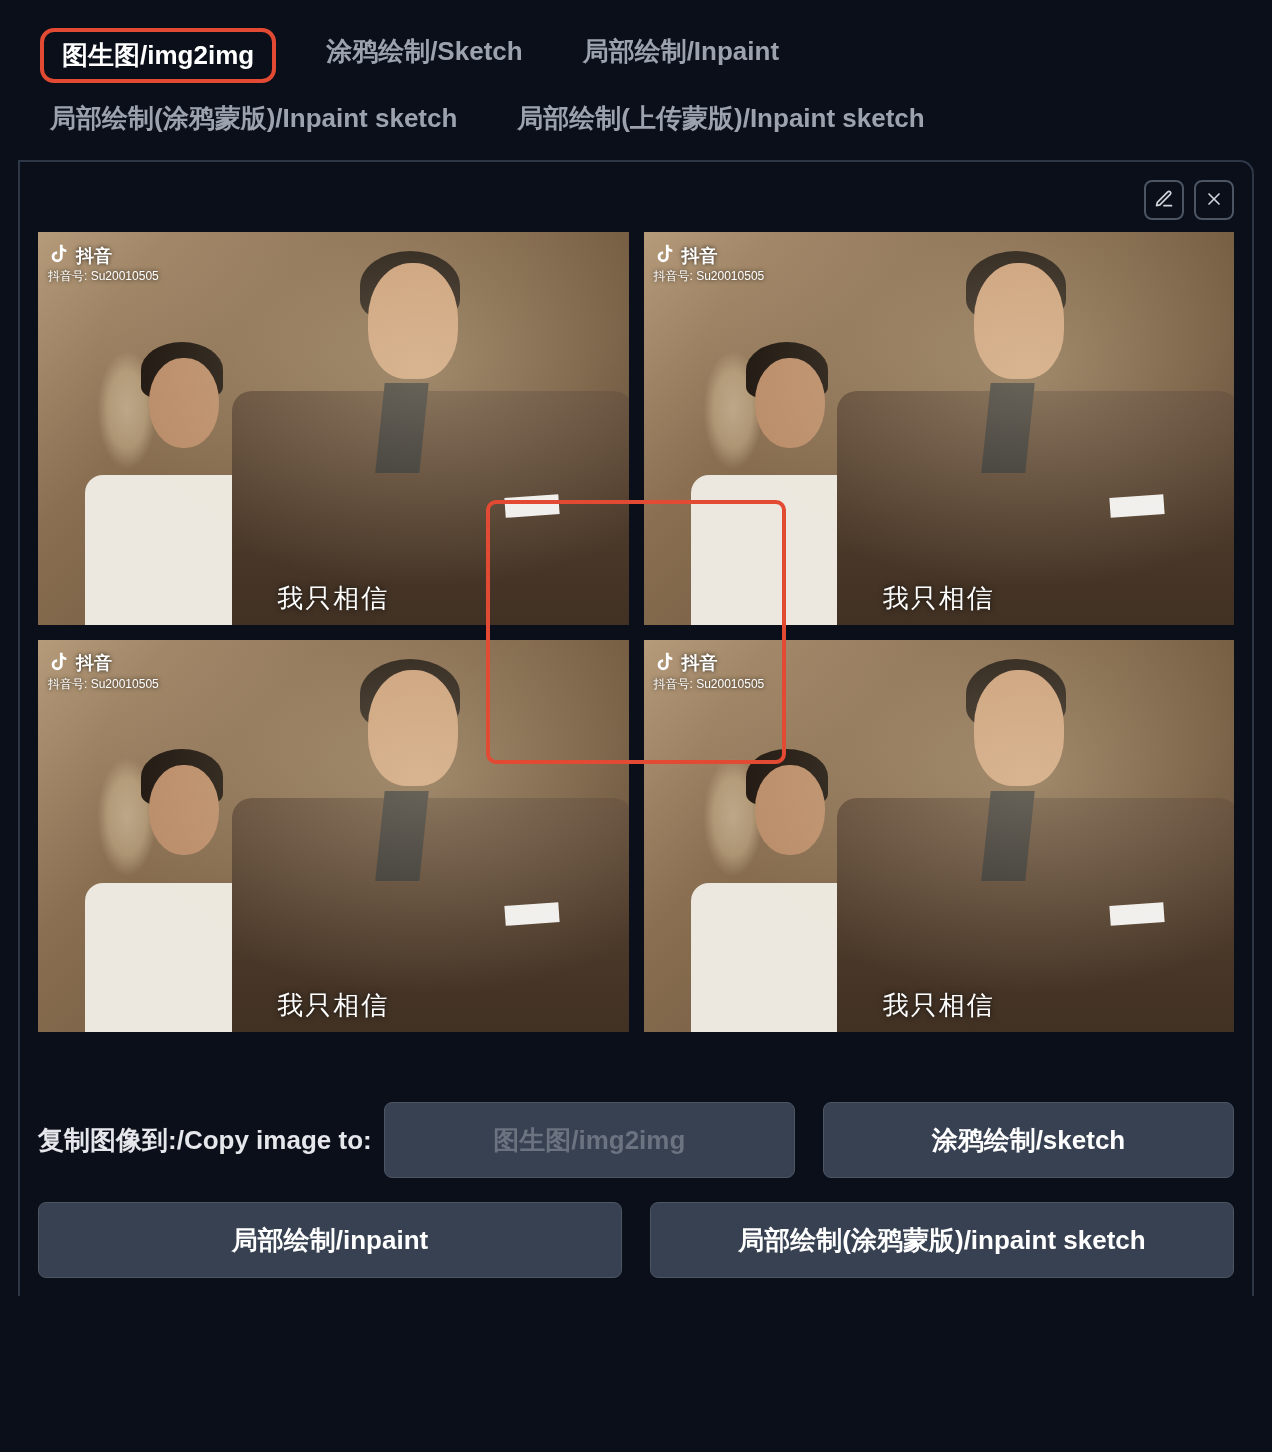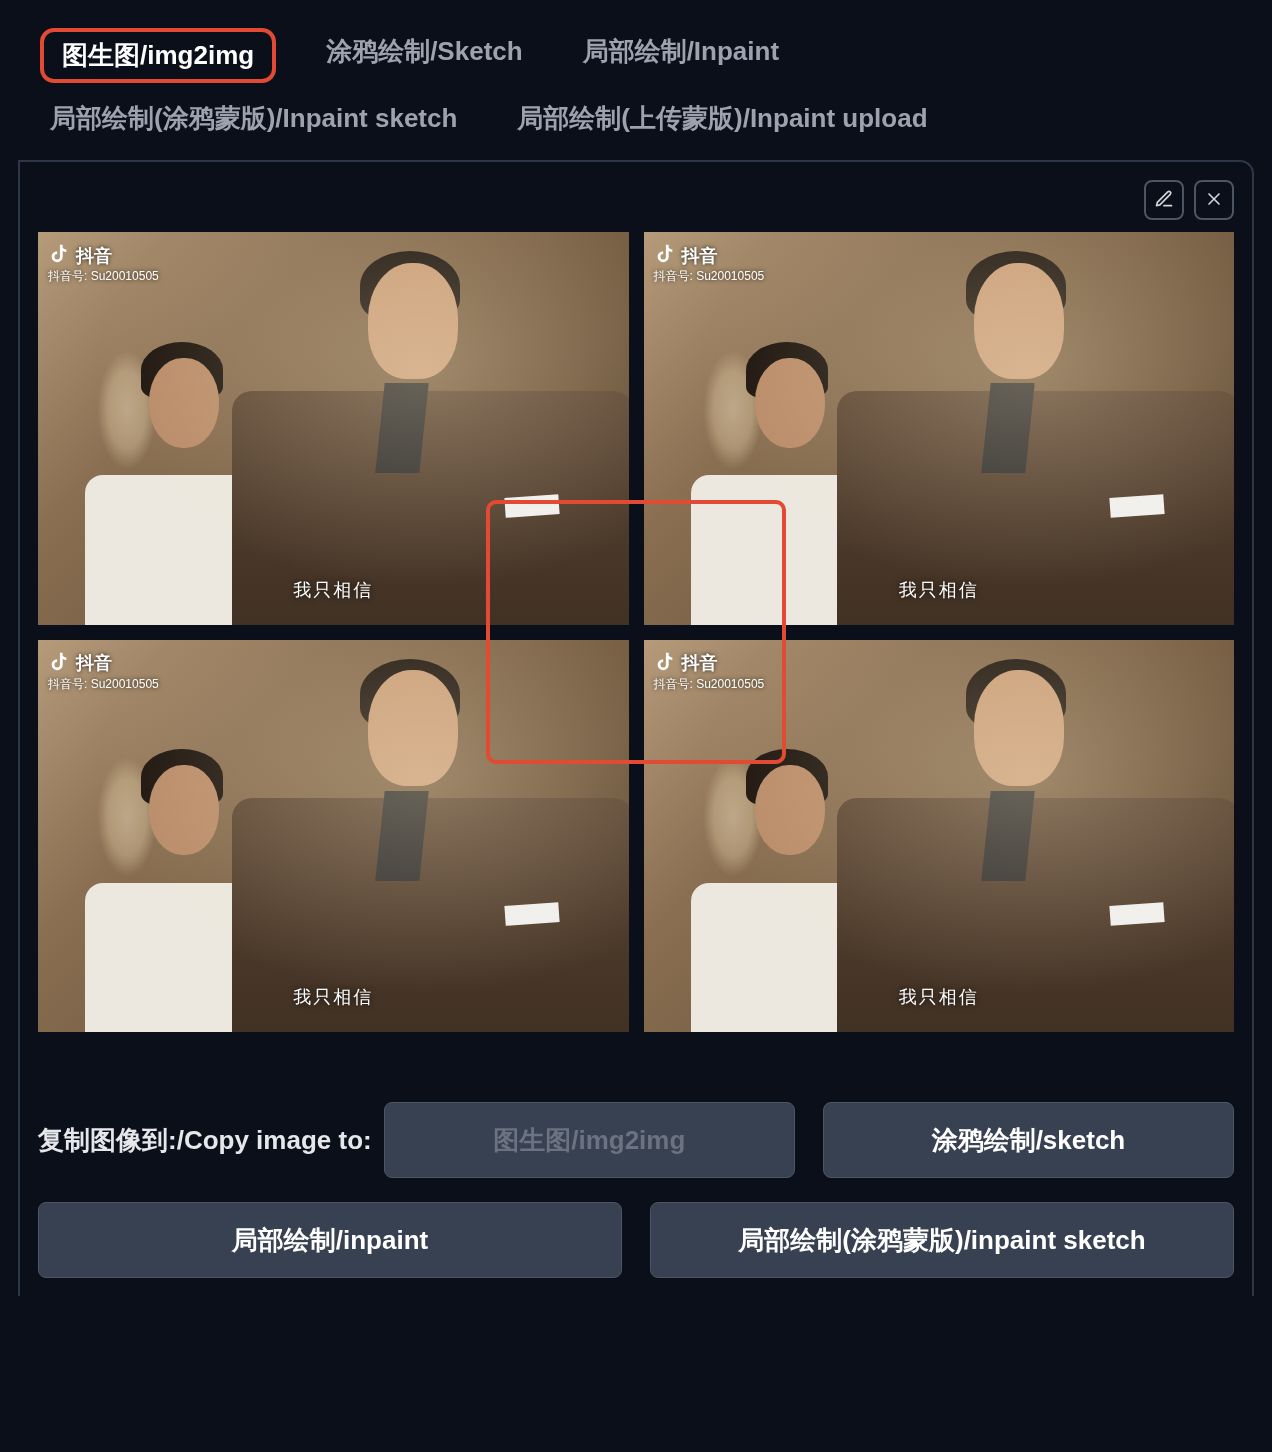--- a/index.html
+++ b/index.html
@@ -195,25 +195,25 @@
     position:absolute;
     top:36px;
     left:10px;
     color:#fff;
     font-size:12px;
     text-shadow:0 0 4px rgba(0,0,0,.8);
     z-index:2;
   }
   .caption{
     position:absolute;
-    bottom:23px;
+    bottom:9px;
     left:50%;
     transform:translateX(-50%);
     color:#fff;
-    font-size:18px;
+    font-size:26px;
     text-shadow:0 0 6px rgba(0,0,0,.9);
     z-index:2;
     letter-spacing:2px;
   }
   .center-highlight{
     position:absolute;
     border:4px solid #e24a33;
     border-radius:10px;
     width:300px;
     height:264px;
@@ -268,21 +268,21 @@
   }
 </style>
 </head>
 <body>
 
 <div class="tabs">
   <div class="tab active">图生图/img2img</div>
   <div class="tab">涂鸦绘制/Sketch</div>
   <div class="tab">局部绘制/Inpaint</div>
   <div class="tab">局部绘制(涂鸦蒙版)/Inpaint sketch</div>
-  <div class="tab">局部绘制(上传蒙版)/Inpaint upload</div>
+  <div class="tab">局部绘制(上传蒙版)/Inpaint sketch</div>
 </div>
 
 <div class="panel">
 
   <div class="toolbar">
     <button class="iconbtn">
       <span>
         <svg viewBox="0 0 24 24" fill="none" stroke="currentColor" stroke-width="2" stroke-linecap="round" stroke-linejoin="round">
             <path d="M12 20h9"></path>
             <path d="M16.5 3.5a2.12 2.12 0 0 1 3 3L7 19l-4 1 1-4Z"></path>

